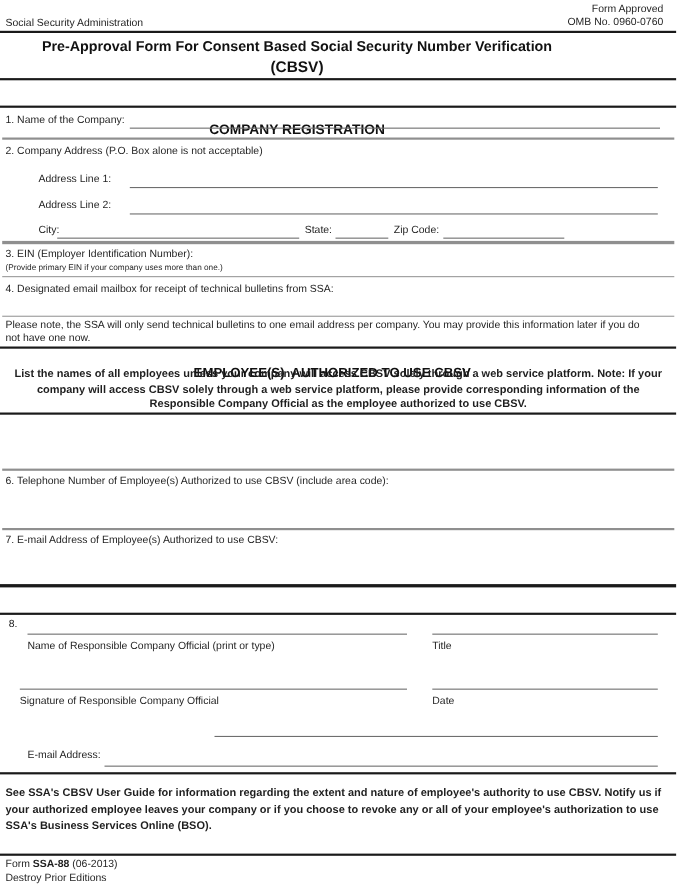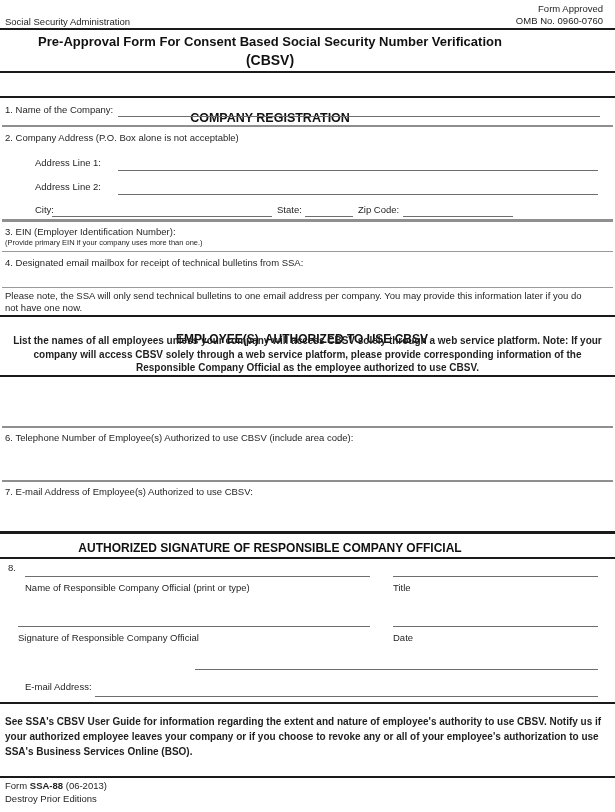--- a/index.html
+++ b/index.html
@@ -153,21 +153,20 @@
   <div class="rule-gray" id="div7"></div>
 
   <div class="t" id="item6">6.  Telephone Number of Employee(s) Authorized to use CBSV (include area code):</div>
   <div class="blank-field" id="f-empphone"></div>
   <div class="rule-gray" id="div8"></div>
 
   <div class="t" id="item7">7.  E-mail Address of Employee(s) Authorized to use CBSV:</div>
   <div class="blank-field" id="f-empemail"></div>
   <div class="rule" id="div9"></div>
 
-  <div class="heading" id="sig-head">AUTHORIZED SIGNATURE OF RESPONSIBLE COMPANY OFFICIAL</div>
   <div class="rule" id="div10"></div>
 
   <div class="t" id="item8">8.</div>
   <div class="fline" id="f-offname"></div>
   <div class="fline" id="f-title"></div>
   <div class="t center" id="offname-l">Name of Responsible Company Official (print or type)</div>
   <div class="t center" id="title-l">Title</div>
 
   <div class="fline" id="f-sig"></div>
   <div class="fline" id="f-date"></div>

